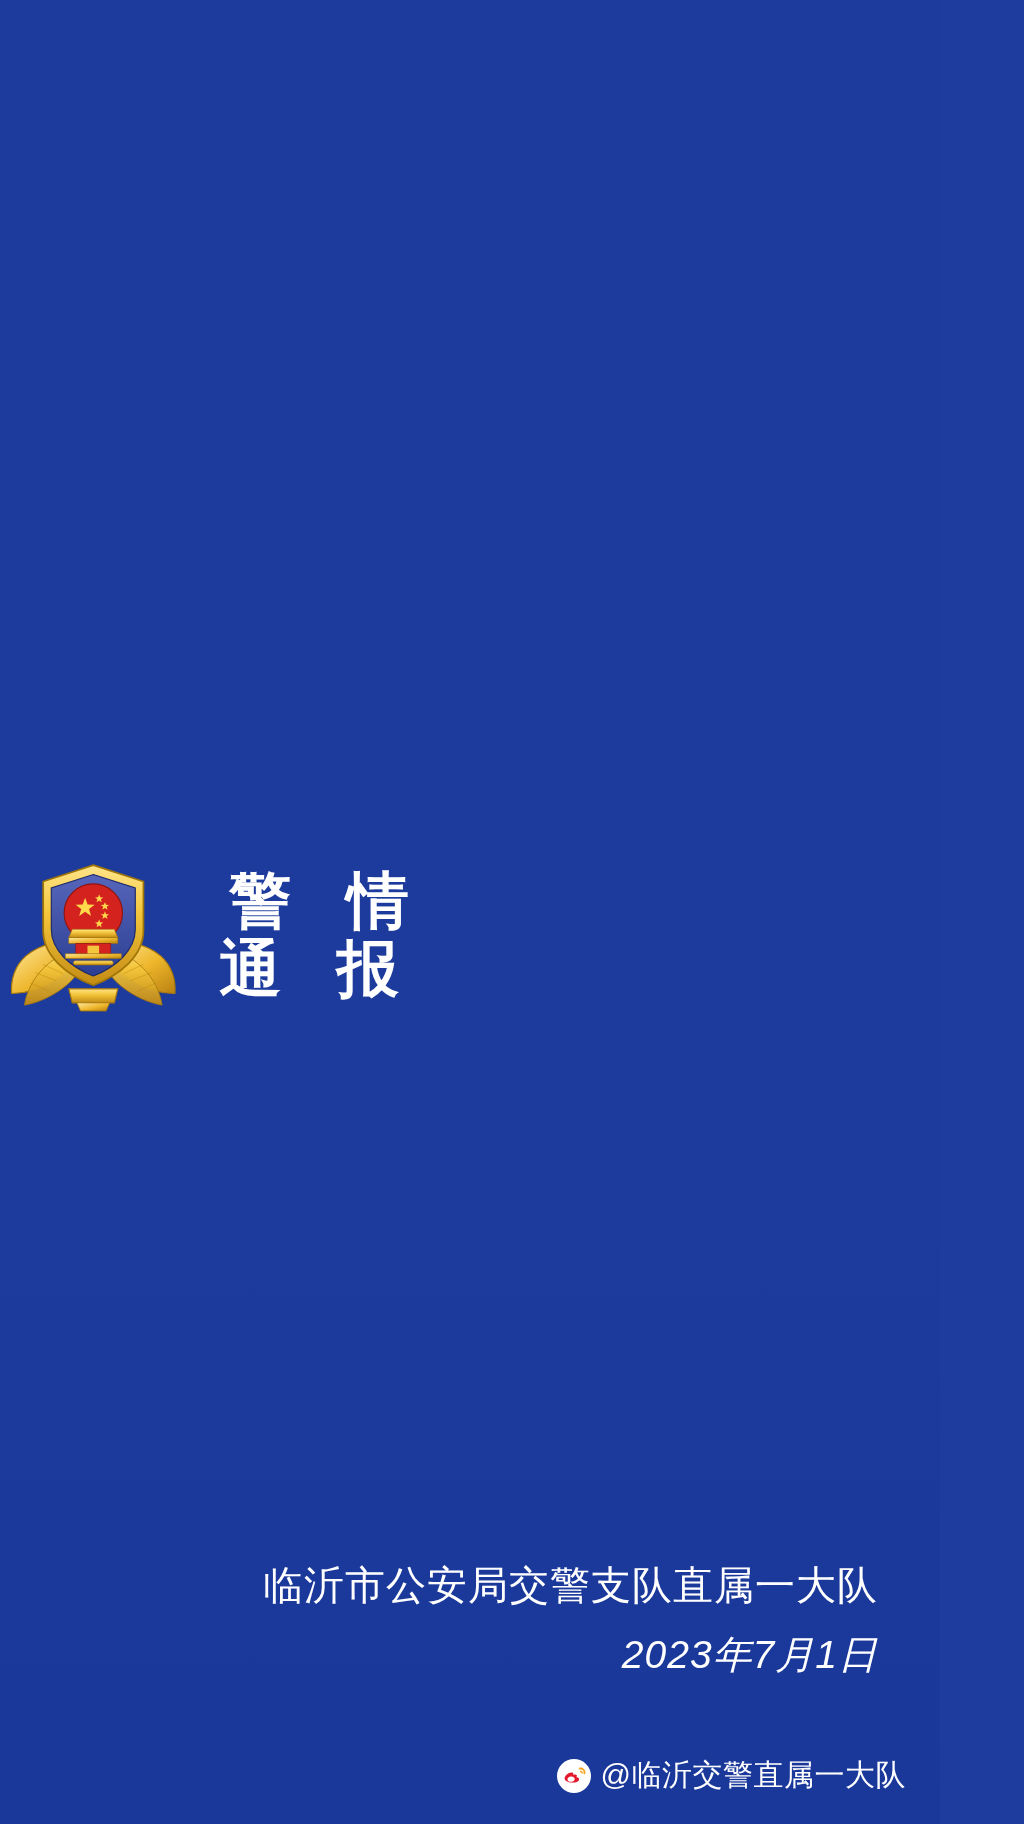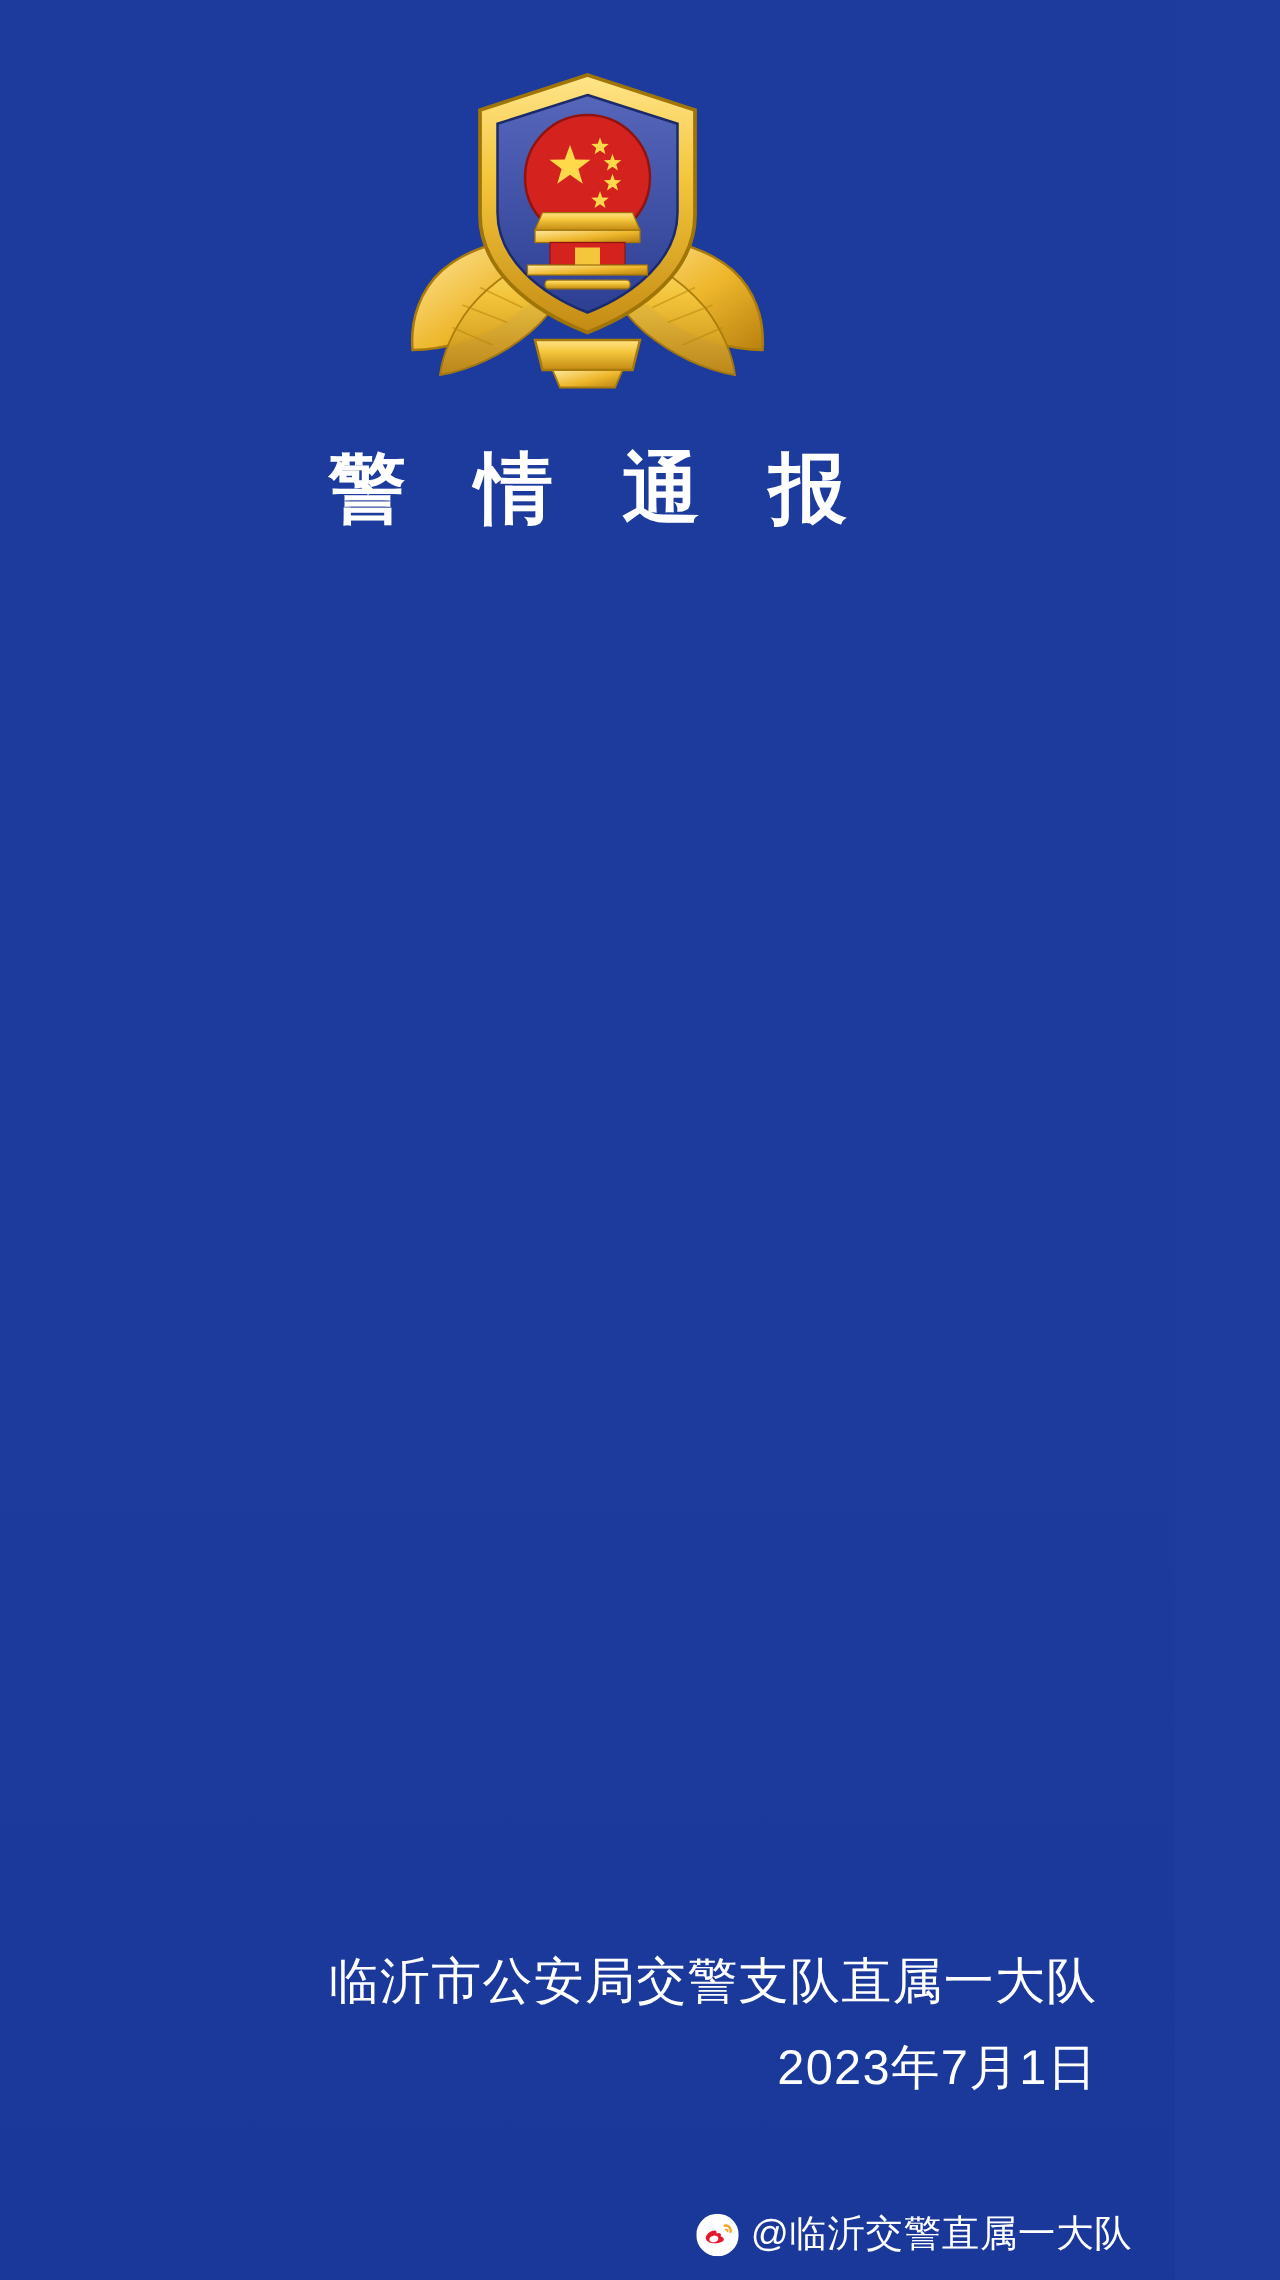--- a/index.html
+++ b/index.html
@@ -15,21 +15,20 @@
     overflow: hidden;
     position: relative;
   }
   .page {
     position: relative;
     width: 940px;
     height: 1824px;
     background: linear-gradient(180deg, #1c3b9c 0%, #1c3b9c 60%, #1a389a 100%);
     box-sizing: border-box;
     display: flex;
-    flex-direction: column;
     align-items: center;
   }
 
   
   .emblem-wrap {
     margin-top: 44px;
     width: 320px;
     height: 268px;
     position: relative;
   }
@@ -78,27 +77,28 @@
     line-height: 62px;
     letter-spacing: 1px;
     color: #ffffff;
   }
   .sign-date {
     font-size: 39px;
     line-height: 62px;
     margin-top: 8px;
     letter-spacing: 1px;
     color: #ffffff;
+    font-style: italic;
   }
 
   
   .footer {
     position: absolute;
     right: 34px;
-    bottom: 16px;
+    bottom: 28px;
     display: flex;
     align-items: center;
     gap: 10px;
   }
   .weibo-icon {
     width: 34px;
     height: 34px;
     display: block;
   }
   .footer-text {

